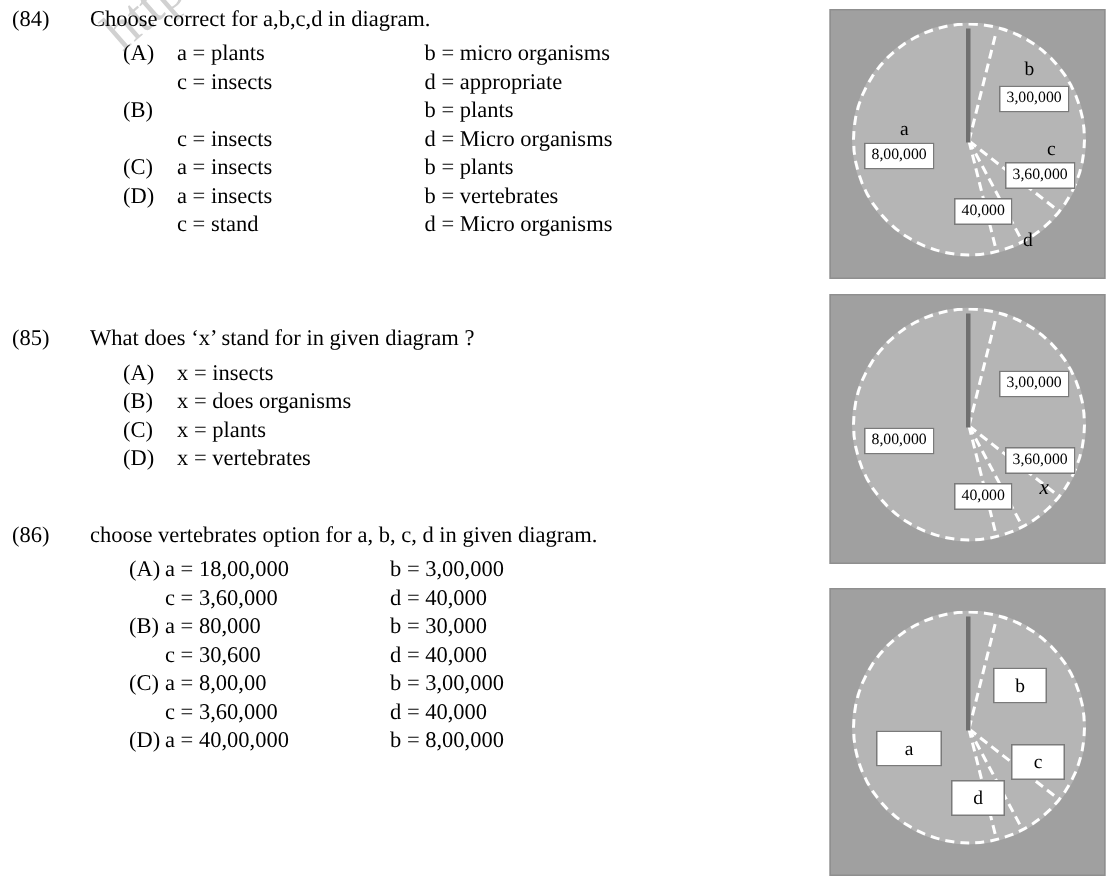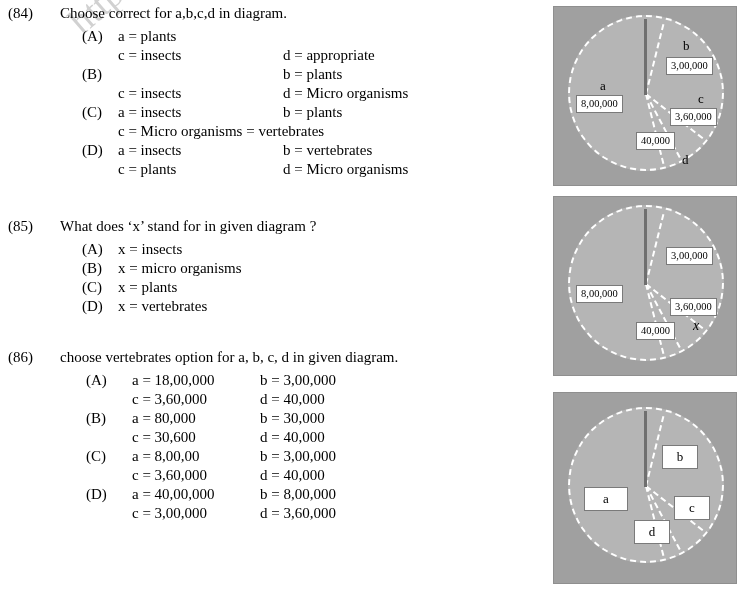--- a/index.html
+++ b/index.html
@@ -104,21 +104,21 @@
     left: 283px;
     top: 0;
   }
   .q85 .lbl {
     left: 82px;
   }
   .q85 .c1 {
     left: 118px;
   }
   .q86 .c1 {
-    left: 132px;
+    left: 110px;
   }
   .q86 .c2 {
     left: 260px;
   }
   .q86 .lbl {
     left: 86px;
   }
 
   
   .fig {
@@ -199,64 +199,62 @@
 
   <div class="qcol">
 
     <div class="qblock" style="top:4px;">
       <div class="qnum">(84)</div>
       <div class="qtext">Choose correct for a,b,c,d in diagram.</div>
       <div style="position:absolute; left:0; top:23px; width:545px;">
         <div class="opt">
           <span class="lbl">(A)</span>
           <span class="c1">a = plants</span>
+          <span class="c2">b = micro organisms</span>
         </div>
         <div class="opt opt-sub">
           <span class="c1">c = insects</span>
           <span class="c2">d = appropriate</span>
         </div>
         <div class="opt">
           <span class="lbl">(B)</span>
           <span class="c2">b = plants</span>
         </div>
         <div class="opt opt-sub">
           <span class="c1">c = insects</span>
           <span class="c2">d = Micro organisms</span>
         </div>
         <div class="opt">
           <span class="lbl">(C)</span>
           <span class="c1">a = insects</span>
           <span class="c2">b = plants</span>
         </div>
-        <div class="opt opt-sub">
-          <span class="c1wide">c = Micro organisms = vertebrates</span>
-        </div>
         <div class="opt">
           <span class="lbl">(D)</span>
           <span class="c1">a = insects</span>
           <span class="c2">b = vertebrates</span>
         </div>
         <div class="opt opt-sub">
-          <span class="c1">c = plants</span>
+          <span class="c1">c = stand</span>
           <span class="c2">d = Micro organisms</span>
         </div>
       </div>
     </div>
 
     <div class="qblock" style="top:217px;">
       <div class="qnum">(85)</div>
       <div class="qtext">What does ‘x’ stand for in given diagram ?</div>
       <div style="position:absolute; left:0; top:23px; width:545px;">
         <div class="opt q85">
           <span class="lbl">(A)</span>
           <span class="c1 ital-a">x = insects</span>
         </div>
         <div class="opt q85">
           <span class="lbl">(B)</span>
-          <span class="c1">x = micro organisms</span>
+          <span class="c1">x = does organisms</span>
         </div>
         <div class="opt q85">
           <span class="lbl">(C)</span>
           <span class="c1">x = plants</span>
         </div>
         <div class="opt q85">
           <span class="lbl">(D)</span>
           <span class="c1">x = vertebrates</span>
         </div>
       </div>
@@ -290,24 +288,20 @@
           <span class="c2">b = 3,00,000</span>
         </div>
         <div class="opt q86 opt-sub">
           <span class="c1">c = 3,60,000</span>
           <span class="c2">d = 40,000</span>
         </div>
         <div class="opt q86">
           <span class="lbl">(D)</span>
           <span class="c1">a = 40,00,000</span>
           <span class="c2">b = 8,00,000</span>
-        </div>
-        <div class="opt q86 opt-sub">
-          <span class="c1">c = 3,00,000</span>
-          <span class="c2">d = 3,60,000</span>
         </div>
       </div>
     </div>
   </div>
 
   <div class="fig fig1">
     <div class="pie"></div>
 
     <div class="slice-dash" style="left:92px; top:86px; width:72px; transform:rotate(-76deg);"></div>
     <div class="slice-dash" style="left:92px; top:86px; width:72px; transform:rotate(38deg);"></div>

